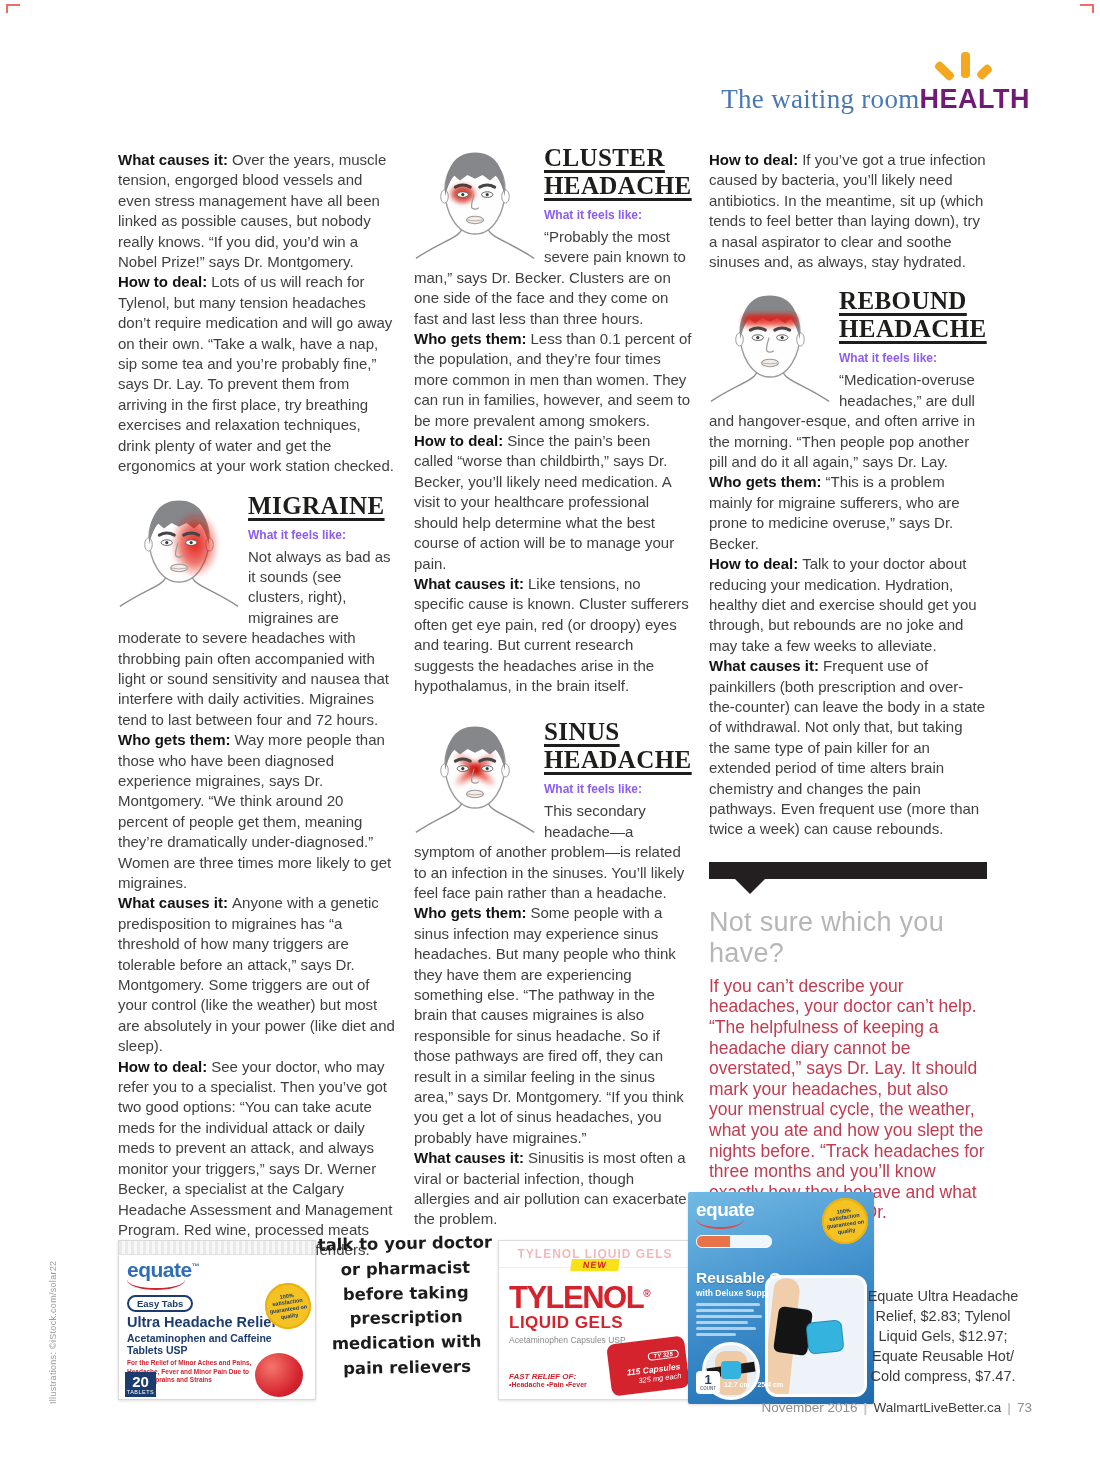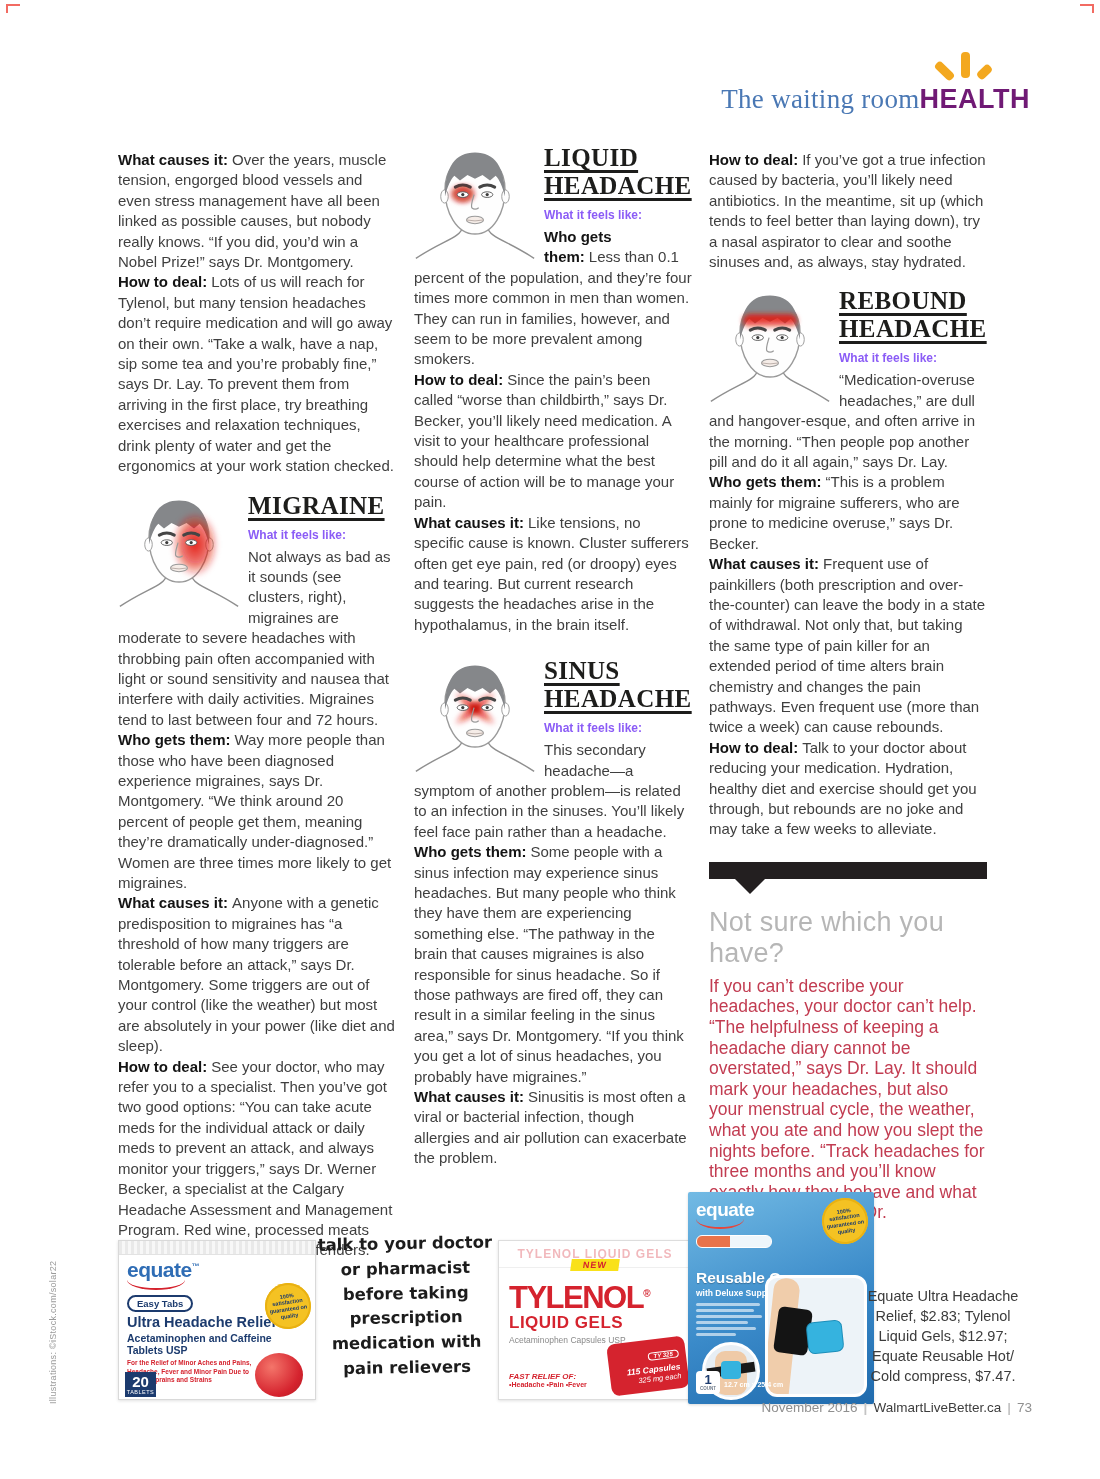--- a/index.html
+++ b/index.html
@@ -222,22 +222,23 @@
             <ellipse cx="52" cy="50" rx="6" ry="3"></ellipse>
             <ellipse cx="78" cy="50" rx="6" ry="3"></ellipse>
           </g>
         <circle cx="52" cy="50" r="1.7" fill="#3c3c3c"></circle>
           <circle cx="78" cy="50" r="1.7" fill="#3c3c3c"></circle>
         <path d="M64 50 C62 57 60.5 61 61.5 64 M61.5 64 Q65 67 69 64" fill="none" stroke="#9a9a9a" stroke-width="1.3"></path>
         <ellipse cx="65" cy="77" rx="9" ry="4" fill="#f5ece7" stroke="#9a9a9a" stroke-width="1.2"></ellipse>
         <path d="M56 77 Q65 79 74 77" fill="none" stroke="#b9aca6" stroke-width="1"></path>
       </svg>
     </div>
-    <h3 class="section-title">LIQUID HEADACHE</h3>
+    <h3 class="section-title">CLUSTER HEADACHE</h3>
     <div class="feels-label">What it feels like:</div>
+    <p class="run">“Probably the most severe pain known to man,” says Dr. Becker. Clusters are on one side of the face and they come on fast and last less than three hours.</p>
     <p class="run"><strong>Who gets them:</strong><span>Less than 0.1 percent of the population, and they’re four times more common in men than women. They can run in families, however, and seem to be more prevalent among smokers.</span></p>
     <p class="run"><strong>How to deal:</strong><span>Since the pain’s been called “worse than childbirth,” says Dr. Becker, you’ll likely need medication. A visit to your healthcare professional should help determine what the best course of action will be to manage your pain.</span></p>
     <p class="run"><strong>What causes it:</strong><span>Like tensions, no specific cause is known. Cluster sufferers often get eye pain, red (or droopy) eyes and tearing. But current research suggests the headaches arise in the hypothalamus, in the brain itself.</span></p>
   </div>
 
   <div class="headache-section" style="margin-top:22px">
     <div class="face">
       <svg viewBox="0 0 130 120">
         <path d="M2 118 C30 99 50 96 52 84" fill="none" stroke="#8f8f8f" stroke-width="1.5"></path>
         <path d="M128 118 C100 99 80 96 78 84" fill="none" stroke="#8f8f8f" stroke-width="1.5"></path>
@@ -298,22 +299,22 @@
           <circle cx="78" cy="50" r="1.7" fill="#3c3c3c"></circle>
         <path d="M64 50 C62 57 60.5 61 61.5 64 M61.5 64 Q65 67 69 64" fill="none" stroke="#9a9a9a" stroke-width="1.3"></path>
         <ellipse cx="65" cy="77" rx="9" ry="4" fill="#f5ece7" stroke="#9a9a9a" stroke-width="1.2"></ellipse>
         <path d="M56 77 Q65 79 74 77" fill="none" stroke="#b9aca6" stroke-width="1"></path>
       </svg>
     </div>
     <h3 class="section-title">REBOUND HEADACHE</h3>
     <div class="feels-label">What it feels like:</div>
     <p class="run">“Medication-overuse headaches,” are dull and hangover-esque, and often arrive in the morning. “Then people pop another pill and do it all again,” says Dr. Lay.</p>
     <p class="run"><strong>Who gets them:</strong><span>“This is a problem mainly for migraine sufferers, who are prone to medicine overuse,” says Dr. Becker.</span></p>
+    <p class="run"><strong>How to deal:</strong><span>Talk to your doctor about reducing your medication. Hydration, healthy diet and exercise should get you through, but rebounds are no joke and may take a few weeks to alleviate.</span></p>
     <p class="run"><strong>What causes it:</strong><span>Frequent use of painkillers (both prescription and over-the-counter) can leave the body in a state of withdrawal. Not only that, but taking the same type of pain killer for an extended period of time alters brain chemistry and changes the pain pathways. Even frequent use (more than twice a week) can cause rebounds.</span></p>
-    <p class="run"><strong>How to deal:</strong><span>Talk to your doctor about reducing your medication. Hydration, healthy diet and exercise should get you through, but rebounds are no joke and may take a few weeks to alleviate.</span></p>
   </div>
 
   <div class="callout">
     <div class="callout-bar">
         <div class="callout-arrow"></div>
       </div>
     <div class="callout-title">Not sure which you have?</div>
     <p class="callout-body">If you can’t describe your headaches, your doctor can’t help. “The helpfulness of keeping a headache diary cannot be overstated,” says Dr. Lay. It should mark your headaches, but also your menstrual cycle, the weather, what you ate and how you slept the nights before. “Track headaches for three months and you’ll know exactly how they behave and what causes them,” says Dr. Montgomery.</p>
   </div>
 </div>

